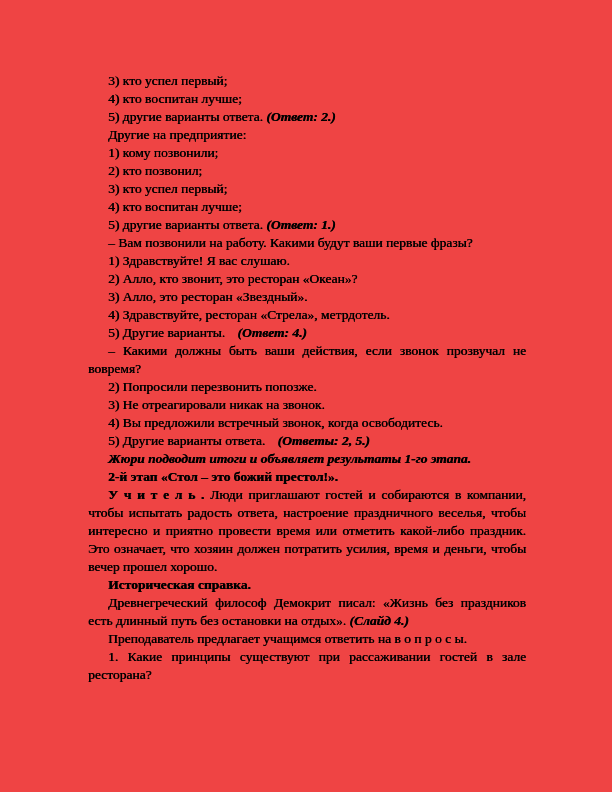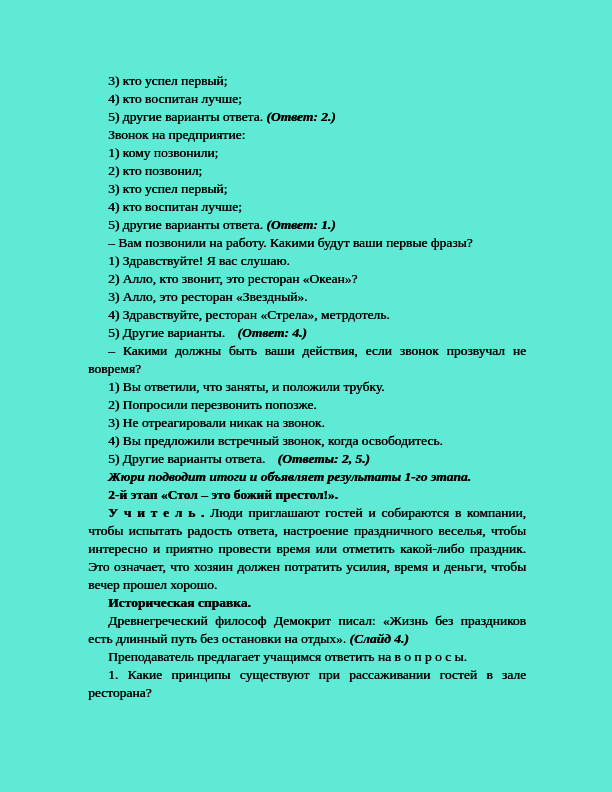--- a/index.html
+++ b/index.html
@@ -1,20 +1,20 @@
 <!DOCTYPE html>
 <html><head>
 <meta charset="utf-8">
 <style>
   html, body { margin: 0; padding: 0; background: #ffffff; }
   .page {
     position: relative;
     width: 612px;
     height: 792px;
-    background: #5eead4;
+    background: #ef4444;
     overflow: hidden;
   }
   .content {
     position: absolute;
     left: 88px;
     top: 72px;
     width: 438px;
     font-family: "Liberation Serif", "DejaVu Serif", serif;
     font-size: 13.5px;
     line-height: 18px;
@@ -36,36 +36,35 @@
 </style>
 </head>
 <body>
 
 <div class="page">
   <div class="content">
 
     <p class="para"><span>3) кто успел первый;</span></p>
     <p class="para"><span>4) кто воспитан лучше;</span></p>
     <p class="para"><span>5) другие варианты ответа. </span><span class="bi">(Ответ: 2.)</span></p>
-    <p class="para"><span>Звонок на предприятие:</span></p>
+    <p class="para"><span>Другие на предприятие:</span></p>
     <p class="para"><span>1) кому позвонили;</span></p>
     <p class="para"><span>2) кто позвонил;</span></p>
     <p class="para"><span>3) кто успел первый;</span></p>
     <p class="para"><span>4) кто воспитан лучше;</span></p>
     <p class="para"><span>5) другие варианты ответа. </span><span class="bi">(Ответ: 1.)</span></p>
 
     <p class="para mt5"><span>– Вам позвонили на работу. Какими будут ваши первые фразы?</span></p>
     <p class="para"><span>1) Здравствуйте! Я вас слушаю.</span></p>
     <p class="para"><span>2) Алло, кто звонит, это ресторан «Океан»?</span></p>
     <p class="para"><span>3) Алло, это ресторан «Звездный».</span></p>
     <p class="para"><span>4) Здравствуйте, ресторан «Стрела», метрдотель.</span></p>
     <p class="para"><span>5) Другие варианты. </span><span class="bi gap">(Ответ: 4.)</span></p>
 
     <p class="para j mt3"><span>– Какими должны быть ваши действия, если звонок прозвучал не вовремя?</span></p>
-    <p class="para"><span>1) Вы ответили, что заняты, и положили трубку.</span></p>
     <p class="para"><span>2) Попросили перезвонить попозже.</span></p>
     <p class="para"><span>3) Не отреагировали никак на звонок.</span></p>
     <p class="para"><span>4) Вы предложили встречный звонок, когда освободитесь.</span></p>
     <p class="para"><span>5) Другие варианты ответа. </span><span class="bi gap">(Ответы: 2, 5.)</span></p>
 
     <p class="para bi"><span>Жюри подводит итоги и объявляет результаты 1-го этапа.</span></p>
     <p class="para b mt3"><span>2-й этап «Стол – это божий престол!».</span></p>
 
     <p class="para j mt1"><span class="b">У ч и т е л ь .</span><span> Люди приглашают гостей и собираются в компании, чтобы испытать радость ответа, настроение праздничного веселья, чтобы интересно и приятно провести время или отметить какой-либо праздник. Это означает, что хозяин должен потратить усилия, время и деньги, чтобы вечер прошел хорошо.</span></p>
 

